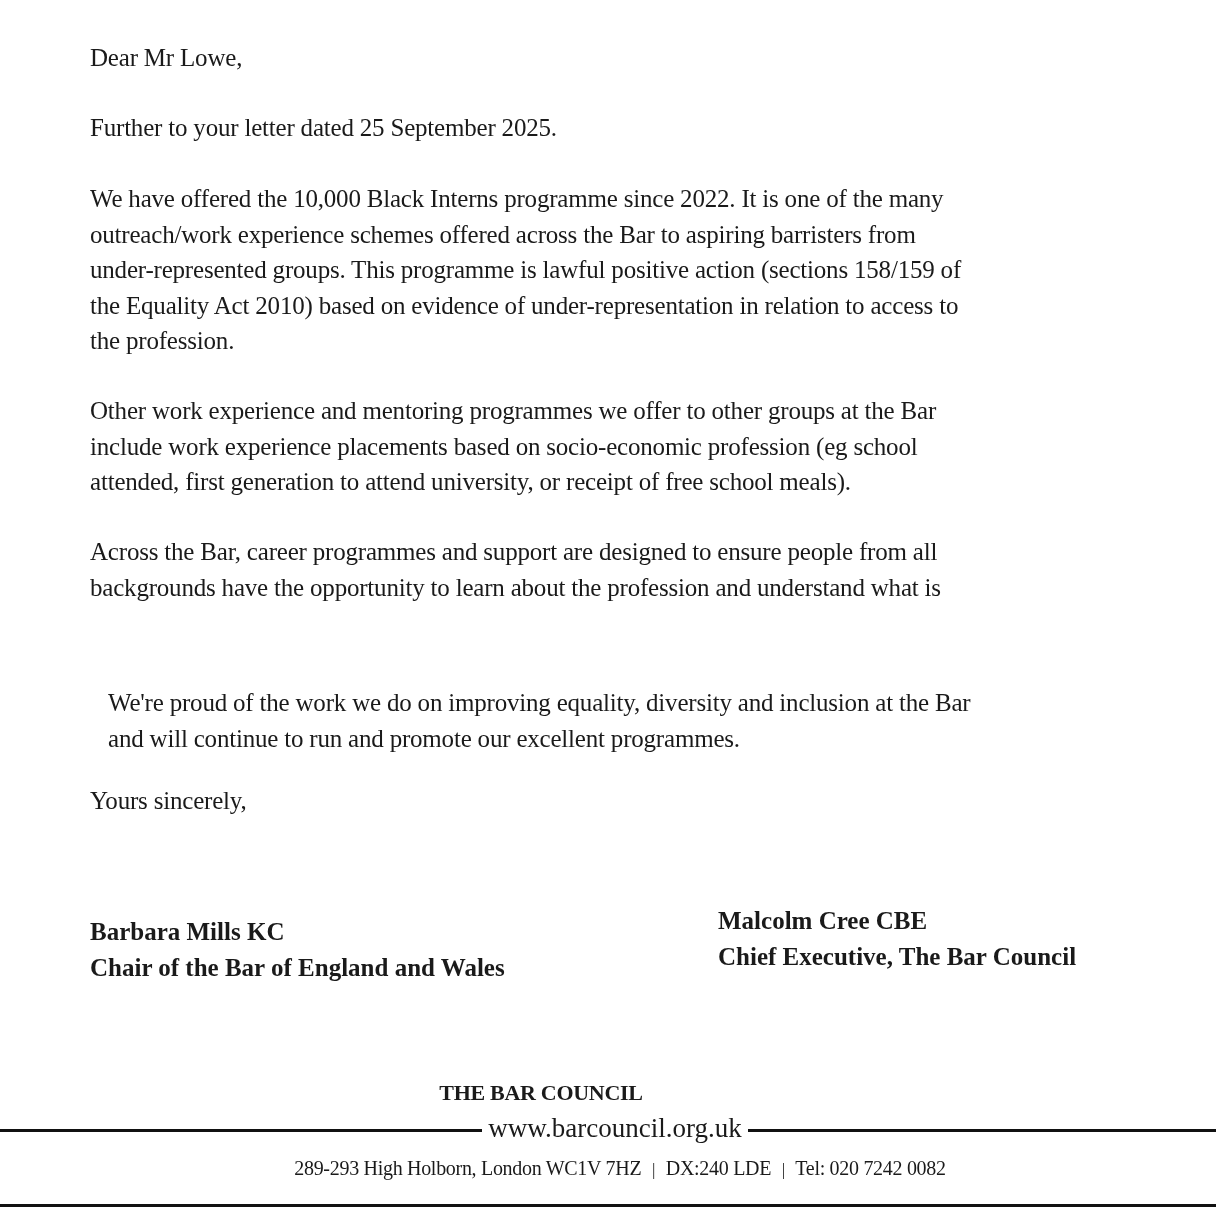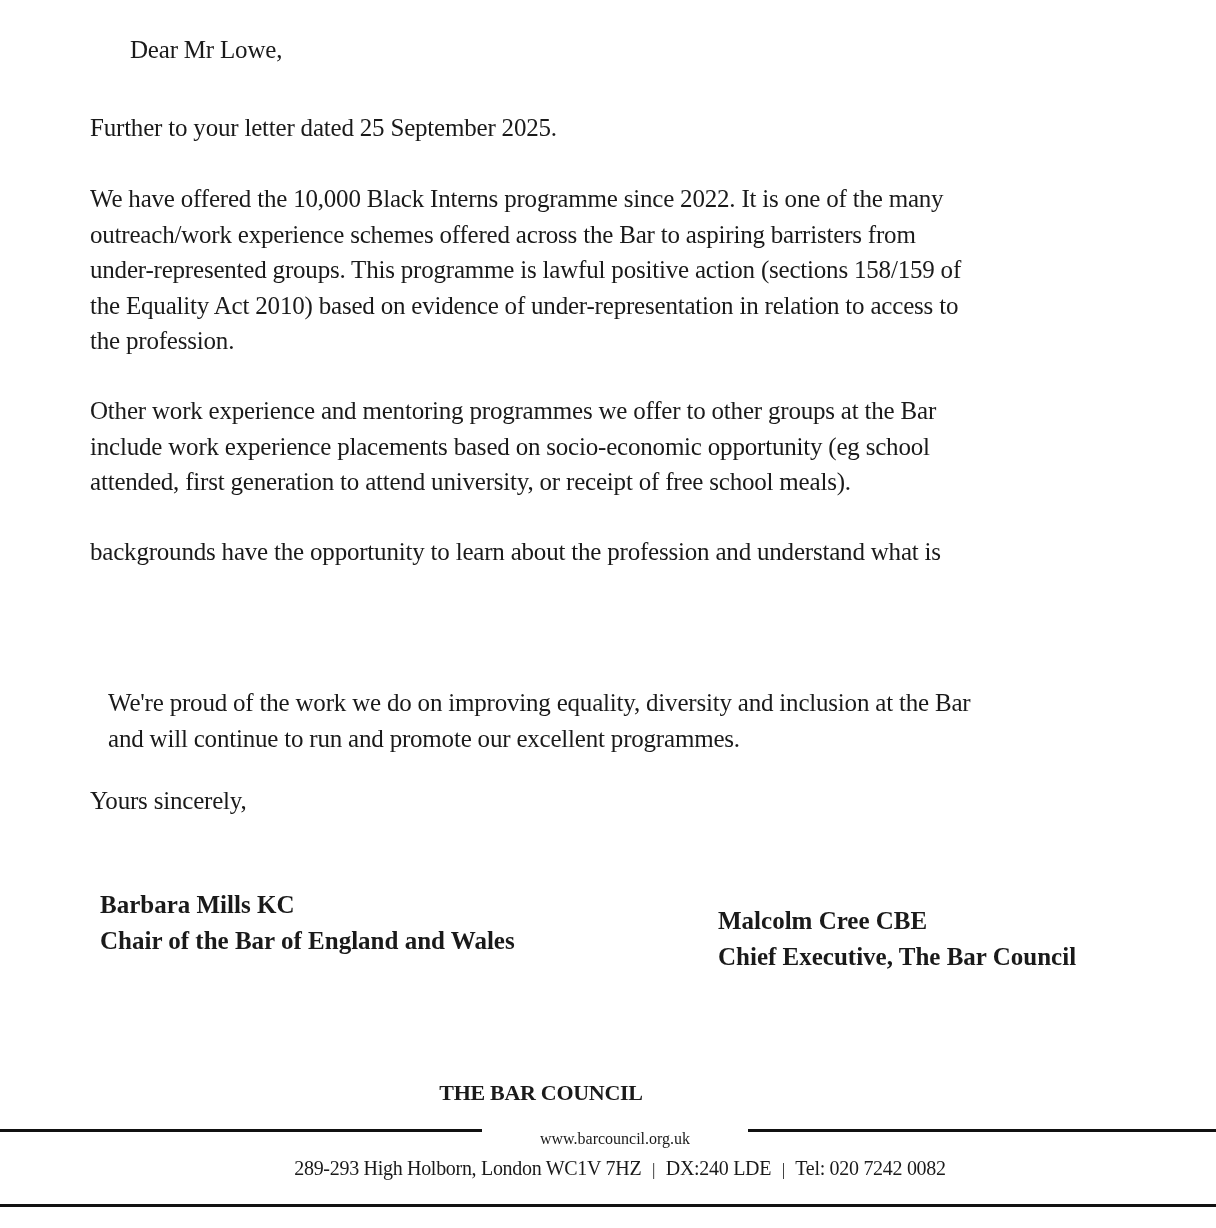--- a/index.html
+++ b/index.html
@@ -1,34 +1,34 @@
 <!DOCTYPE html>
 <html><head>
 <meta charset="utf-8">
 <style>
   html, body { margin: 0; padding: 0; background: #ffffff; }
   body { width: 1216px; height: 1228px; position: relative; overflow: hidden;
          font-family: "Liberation Serif", "DejaVu Serif", serif; color: #1a1a1a; }
   .line { font-size: 25px; line-height: 35.5px; white-space: nowrap; letter-spacing: -0.2px; }
-  .salutation { position: absolute; left: 90px; top: 32px; margin-left: 40px; }
+  .salutation { position: absolute; left: 90px; top: 40px; }
   .p1 { position: absolute; left: 90px; top: 110px; }
   .p2 { position: absolute; left: 90px; top: 181px; }
   .p3 { position: absolute; left: 90px; top: 393px; }
   .p4 { position: absolute; left: 90px; top: 534px; }
   .p5 { position: absolute; left: 108px; top: 676px; margin-top: 9px; }
   .closing { position: absolute; left: 90px; top: 783px; }
   .sig { position: absolute; top: 887px; font-weight: bold; font-size: 25px; line-height: 36px; white-space: nowrap; }
-  .sig-left { left: 100px; }
+  .sig-left { left: 90px; margin-top: 27px; }
   .sig-right { left: 718px; margin-top: 16px; }
   .footer-title { position: absolute; top: 1080px; left: 0; width: 1082px; text-align: center;
                   font-weight: bold; font-size: 22px; letter-spacing: -0.3px; }
   .footer-rule-row { position: absolute; top: 1112px; left: 0; width: 1216px; height: 30px; }
   .rule-left { position: absolute; left: 0; width: 482px; top: 17px; border-top: 3px solid #111; }
   .rule-right { position: absolute; left: 748px; width: 468px; top: 17px; border-top: 3px solid #111; }
-  .footer-url { position: absolute; left: 482px; width: 266px; top: 18px; text-align: center; font-size: 16px; }
+  .footer-url { position: absolute; left: 482px; width: 266px; top: 1px; text-align: center; font-size: 27px; }
   .footer-address { position: absolute; top: 1157px; left: 0; width: 1216px; text-align: center; font-size: 20px; letter-spacing: -0.3px; padding-left: 12px; }
   .bottom-rule { position: absolute; top: 1204px; left: 0; width: 1216px; border-top: 3px solid #111; }
 </style>
 </head>
 <body>
 
 <div class="line salutation">Dear Mr Lowe,</div>
 
 <div class="p1">
   <div class="line">Further to your letter dated 25 September 2025.</div>
@@ -37,25 +37,26 @@
 <div class="p2">
   <div class="line">We have offered the 10,000 Black Interns programme since 2022. It is one of the many</div>
   <div class="line">outreach/work experience schemes offered across the Bar to aspiring barristers from</div>
   <div class="line">under-represented groups. This programme is lawful positive action (sections 158/159 of</div>
   <div class="line">the Equality Act 2010) based on evidence of under-representation in relation to access to</div>
   <div class="line">the profession.</div>
 </div>
 
 <div class="p3">
   <div class="line">Other work experience and mentoring programmes we offer to other groups at the Bar</div>
-  <div class="line">include work experience placements based on socio-economic opportunity (eg school</div>
+  <div class="line">include work experience placements based on socio-economic profession (eg school</div>
   <div class="line">attended, first generation to attend university, or receipt of free school meals).</div>
 </div>
 
 <div class="p4">
+  <div class="line">Across the Bar, career programmes and support are designed to ensure people from all</div>
   <div class="line">backgrounds have the opportunity to learn about the profession and understand what is</div>
 </div>
 
 <div class="p5">
   <div class="line">We're proud of the work we do on improving equality, diversity and inclusion at the Bar</div>
   <div class="line">and will continue to run and promote our excellent programmes.</div>
 </div>
 
 <div class="line closing">Yours sincerely,</div>
 

